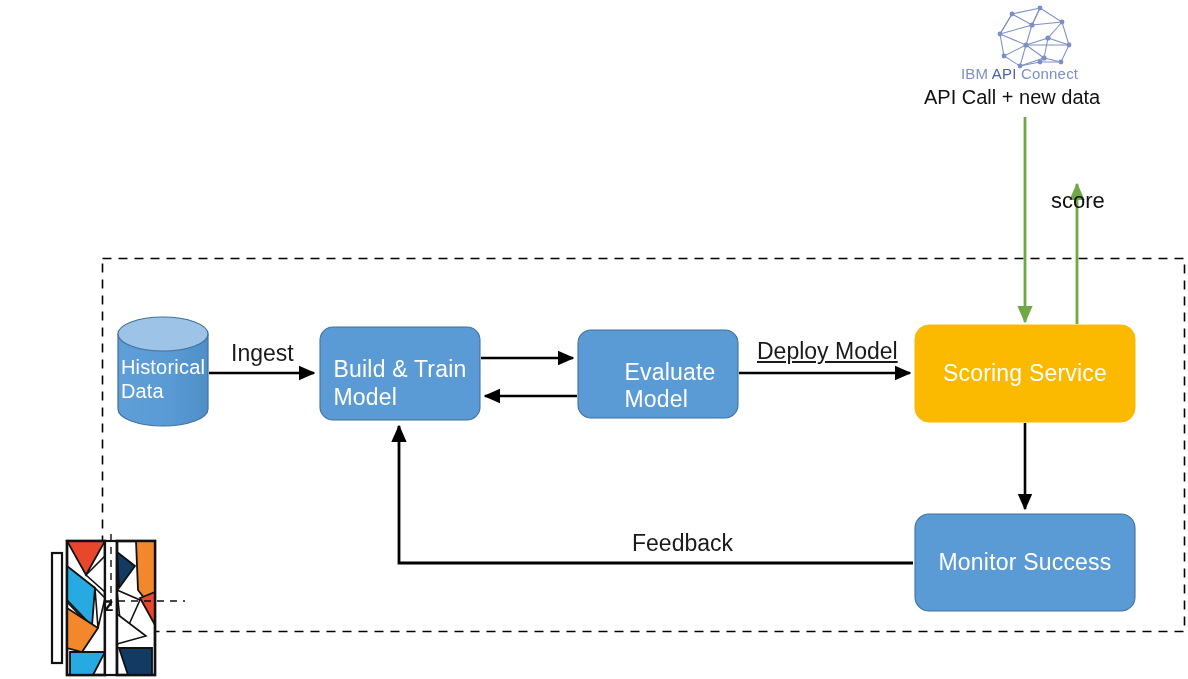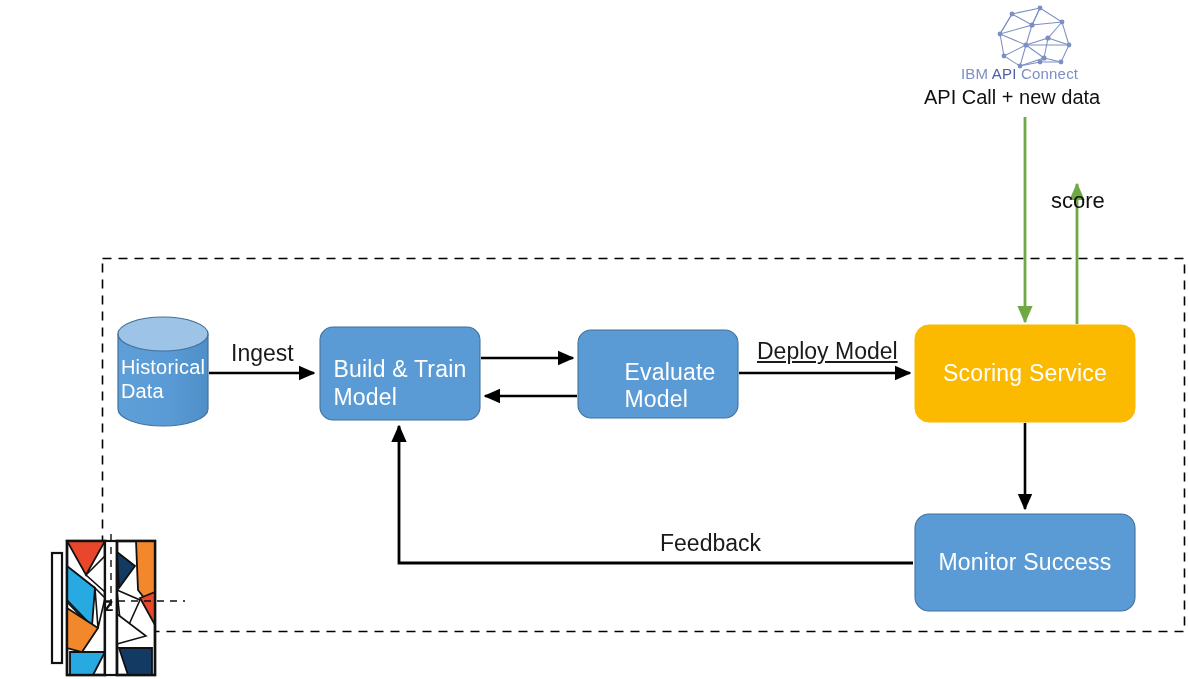--- a/index.html
+++ b/index.html
@@ -210,21 +210,21 @@
 Model</div>
 
   <div class="node-label" style="left:915px; top:514px; width:220px; height:97px;">Monitor Success</div>
 
   <div class="node-label" style="left:915px; top:325px; width:220px; height:97px;">Scoring Service</div>
 
   <div class="edge-label" style="left:231px; top:340px;">Ingest</div>
 
   <div class="edge-label" style="left:757px; top:338px;text-decoration:underline;">Deploy Model</div>
 
-  <div class="edge-label" style="left:660px; top:530px;">Feedback</div>
+  <div class="edge-label" style="left:632px; top:530px;">Feedback</div>
 
   <div class="call-label" style="left:924px; top:86px;">API Call + new data</div>
 
   <div class="score-label" style="left:1051px; top:156px;margin-top:32px;">score</div>
 
   <div class="brand-text" style="left:961px; top:65px;">
     <span>IBM </span><b>API</b><span> Connect</span>
   </div>
 
   <div class="z-letter" style="left:104px; top:594px;">z</div>

